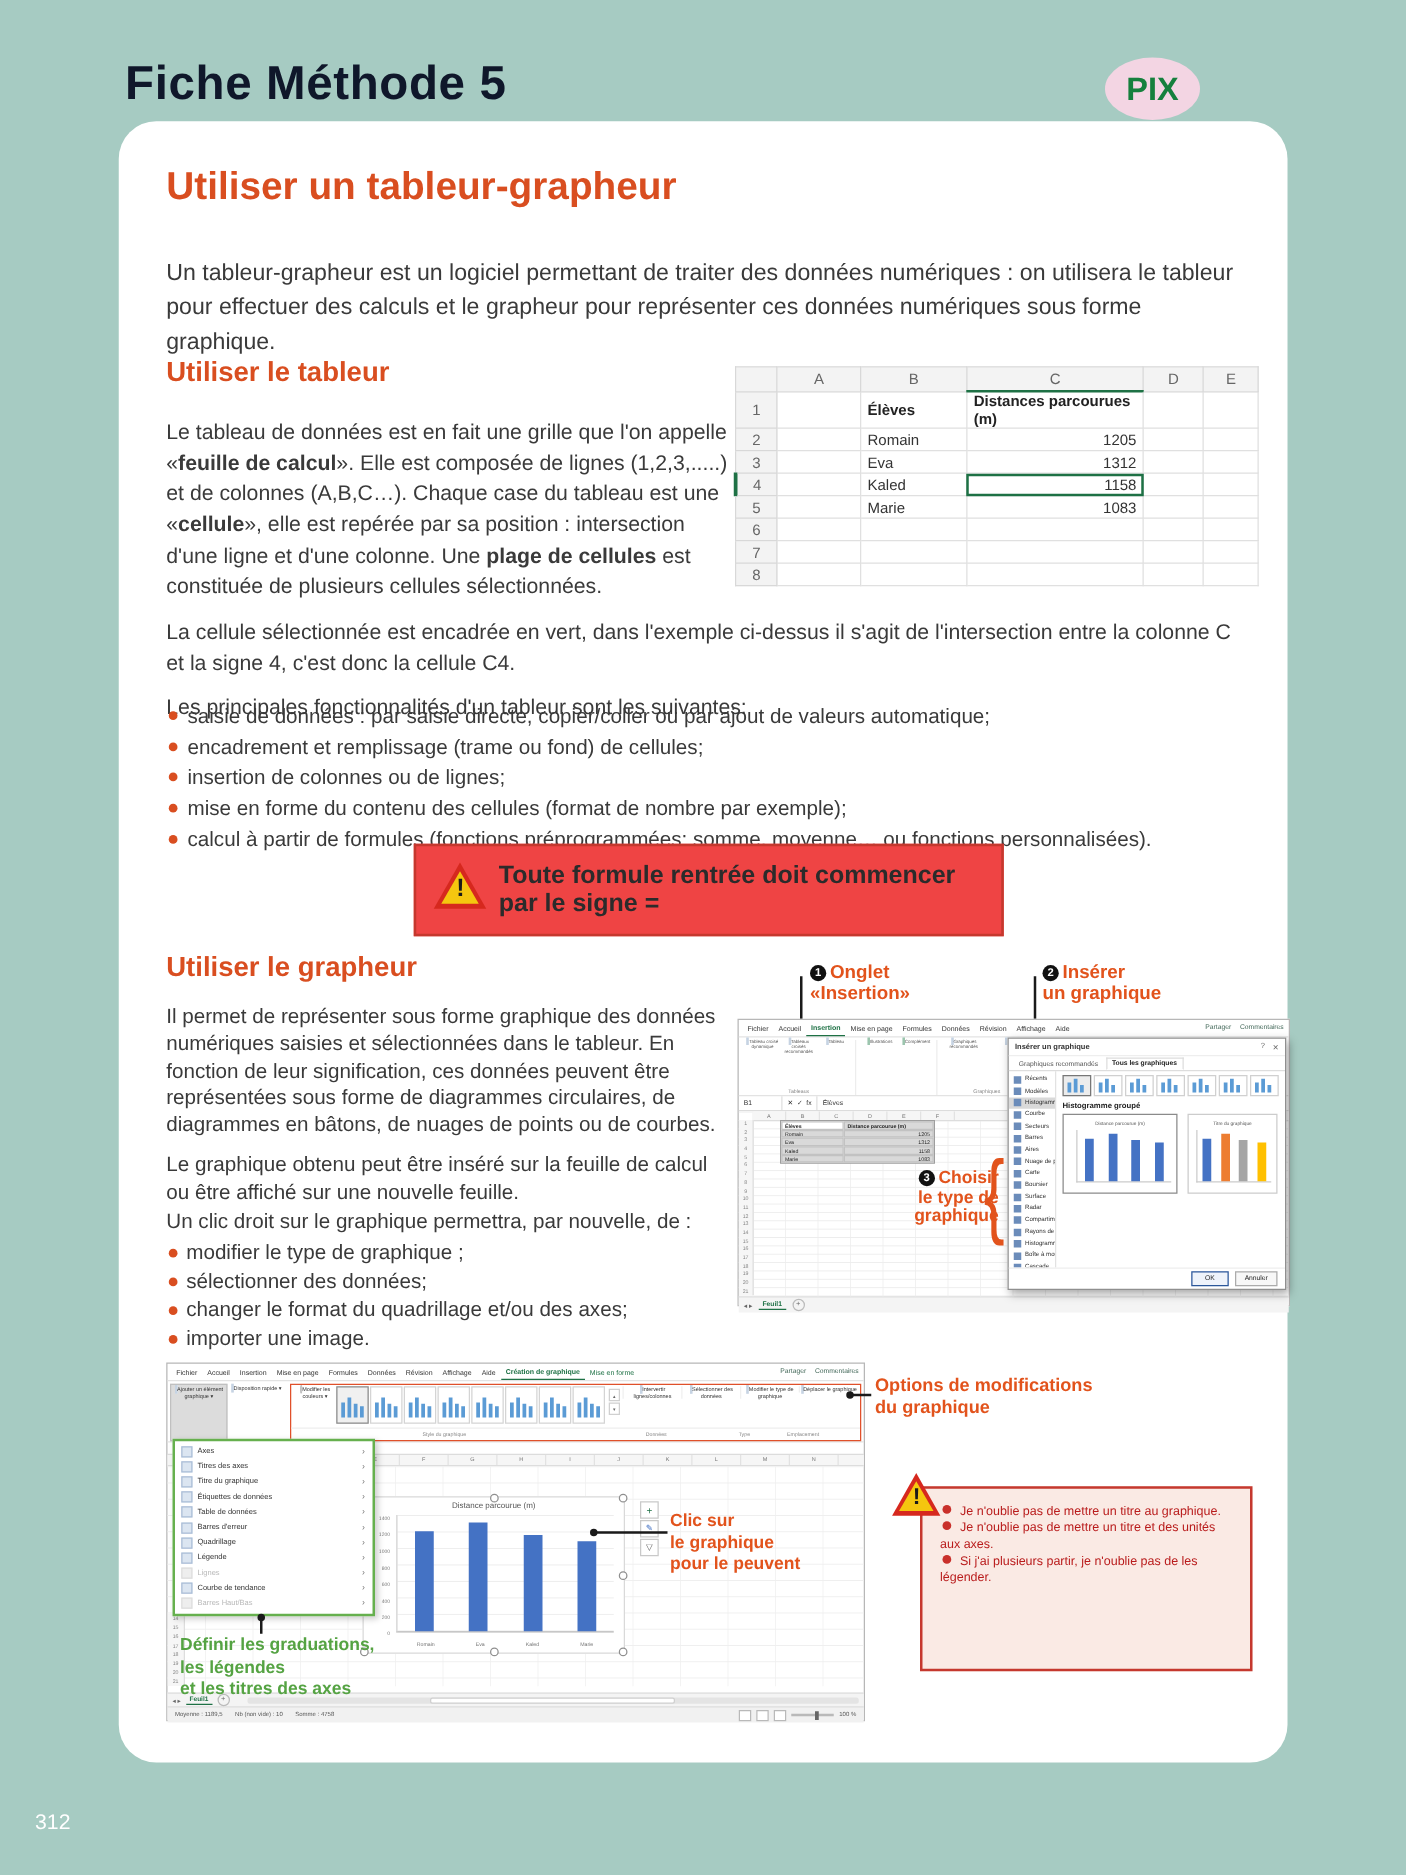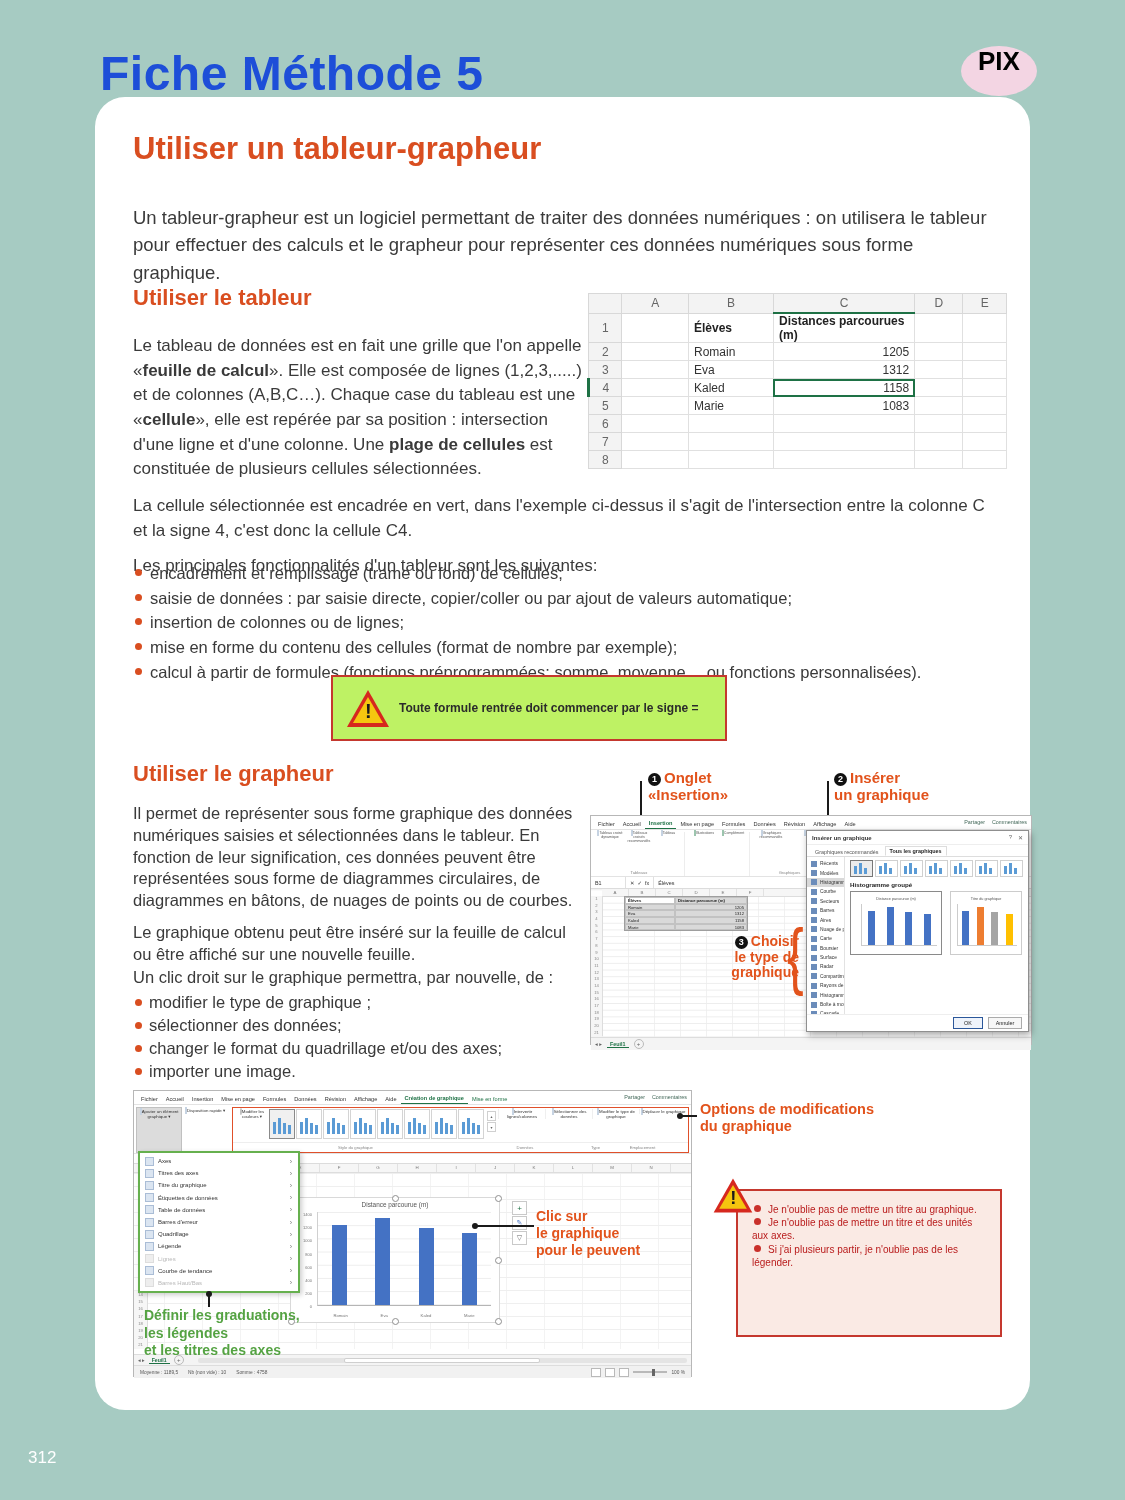--- a/index.html
+++ b/index.html
@@ -1,19 +1,19 @@
 <!DOCTYPE html>
 <html><head>
 <meta charset="utf-8">
 <style>
   html,body{margin:0;padding:0;background:#8fb8ae;}
   .page{position:relative;width:1125px;height:1500px;background:#a6cbc2;font-family:"Liberation Sans",sans-serif;overflow:hidden;}
   
-  .hdr-title{position:absolute;left:100px;top:46px;font-size:48px;font-weight:bold;color:#1d4ed8;letter-spacing:.5px;}
-  .pix{position:absolute;left:961px;top:46px;width:76px;height:50px;background:#f3d5e3;border-radius:50%;display:flex;align-items:flex-start;justify-content:center;font-weight:bold;font-size:26px;color:#000000;}
+  .hdr-title{position:absolute;left:100px;top:46px;font-size:38px;font-weight:bold;color:#0f172a;letter-spacing:.5px;}
+  .pix{position:absolute;left:884px;top:46px;width:76px;height:50px;background:#f3d5e3;border-radius:50%;display:flex;align-items:center;justify-content:center;font-weight:bold;font-size:26px;color:#15803d;}
   .pagenum{position:absolute;left:28px;top:1448px;font-size:17px;color:#ffffff;}
   
   .card{position:absolute;left:95px;top:97px;width:935px;height:1313px;background:#ffffff;border-radius:30px;}
   .card>*{position:absolute;}
   .main-title{left:38px;top:34px;font-size:31px;font-weight:bold;color:#d94e20;}
   .intro{left:38px;top:88px;width:859px;font-size:18.5px;line-height:1.5;color:#3a3a3a;}
   .sec-h{font-size:22px;font-weight:bold;color:#d94e20;}
   .h-tab{left:38px;top:188px;}
   .h-gra{left:38px;top:664px;}
   .body-txt{font-size:17px;line-height:1.45;color:#3a3a3a;}
@@ -29,21 +29,21 @@
   .xls td{border:1px solid #e0e0e0;height:17px;padding:0 5px;}
   .xls .ch{background:#f3f3f3;color:#666;text-align:center;border-color:#d8d8d8;height:18px;}
   .xls .rh{background:#f3f3f3;color:#666;text-align:center;border-color:#d8d8d8;width:26px;}
   .xls .hd{font-weight:bold;color:#222;}
   .xls .num{text-align:right;}
   .xls .selcell{outline:2px solid #1e7145;outline-offset:-2px;}
   .xls .ch.selcol{border-bottom:2px solid #1e7145;}
   .xls .rh.selrow{border-left:3px solid #1e7145;}
   .cA{width:70px;}.cB{width:84px;}.cC{width:150px;}.cD{width:46px;}.cE{width:40px;}
   
-  .warn1{left:236px;top:578px;width:396px;min-height:66px;box-sizing:border-box;border:2px solid #c5382e;background:#bef264;padding:12px 16px 12px 66px;display:flex;align-items:center;font-size:12px;font-weight:bold;color:#2b2b2b;}
+  .warn1{left:236px;top:578px;width:472px;min-height:66px;box-sizing:border-box;border:2px solid #c5382e;background:#ef4444;padding:12px 16px 12px 66px;display:flex;align-items:center;font-size:20px;font-weight:bold;color:#2b2b2b;}
   .tri{position:absolute;width:0;height:0;border-left:21px solid transparent;border-right:21px solid transparent;border-bottom:37px solid #d6281e;}
   .tri::after{content:"";position:absolute;left:-15px;top:7px;border-left:15px solid transparent;border-right:15px solid transparent;border-bottom:26px solid #f5c60f;}
   .tri::before{content:"!";position:absolute;left:-3px;top:10px;z-index:2;font-size:20px;font-weight:900;color:#1a1a1a;}
   .tri-w1{left:14px;top:13px;}
   .warn2{left:603px;top:104px;width:266px;min-height:148px;box-sizing:border-box;border:2px solid #c5382e;background:#faeae4;padding:12px 10px 10px 14px;position:absolute;}
   .warn2 ul{list-style:none;margin:0;padding:0;}
   .warn2 li{font-size:10px;font-weight:normal;color:#b91c1c;line-height:1.32;}
   .warn2 li::before{content:"";display:inline-block;width:7px;height:7px;border-radius:50%;background:#c9302b;margin:0 7px 1px 2px;}
   .tri-w2{left:-26px;top:-14px;transform:scale(.92);}
   
@@ -283,22 +283,22 @@
             <td></td>
             <td></td>
       </tr>
     </tbody>
       </table>
 
     <p class="body-txt p2">La cellule sélectionnée est encadrée en vert, dans l'exemple ci-dessus il s'agit de l'intersection entre la colonne C et la signe 4, c'est donc la cellule C4.</p>
     <p class="body-txt p3">Les principales fonctionnalités d'un tableur sont les suivantes:</p>
 
     <ul class="feat">
+        <li>saisie de données : par saisie directe, copier/coller ou par ajout de valeurs automatique;</li>
         <li>encadrement et remplissage (trame ou fond) de cellules;</li>
-        <li>saisie de données : par saisie directe, copier/coller ou par ajout de valeurs automatique;</li>
         <li>insertion de colonnes ou de lignes;</li>
         <li>mise en forme du contenu des cellules (format de nombre par exemple);</li>
         <li>calcul à partir de formules (fonctions préprogrammées: somme, moyenne… ou fonctions personnalisées).</li>
       </ul>
 
     <div class="warn1">
       <span class="tri tri-w1"></span>
       <span>Toute formule rentrée doit commencer par le signe =</span>
     </div>
 

